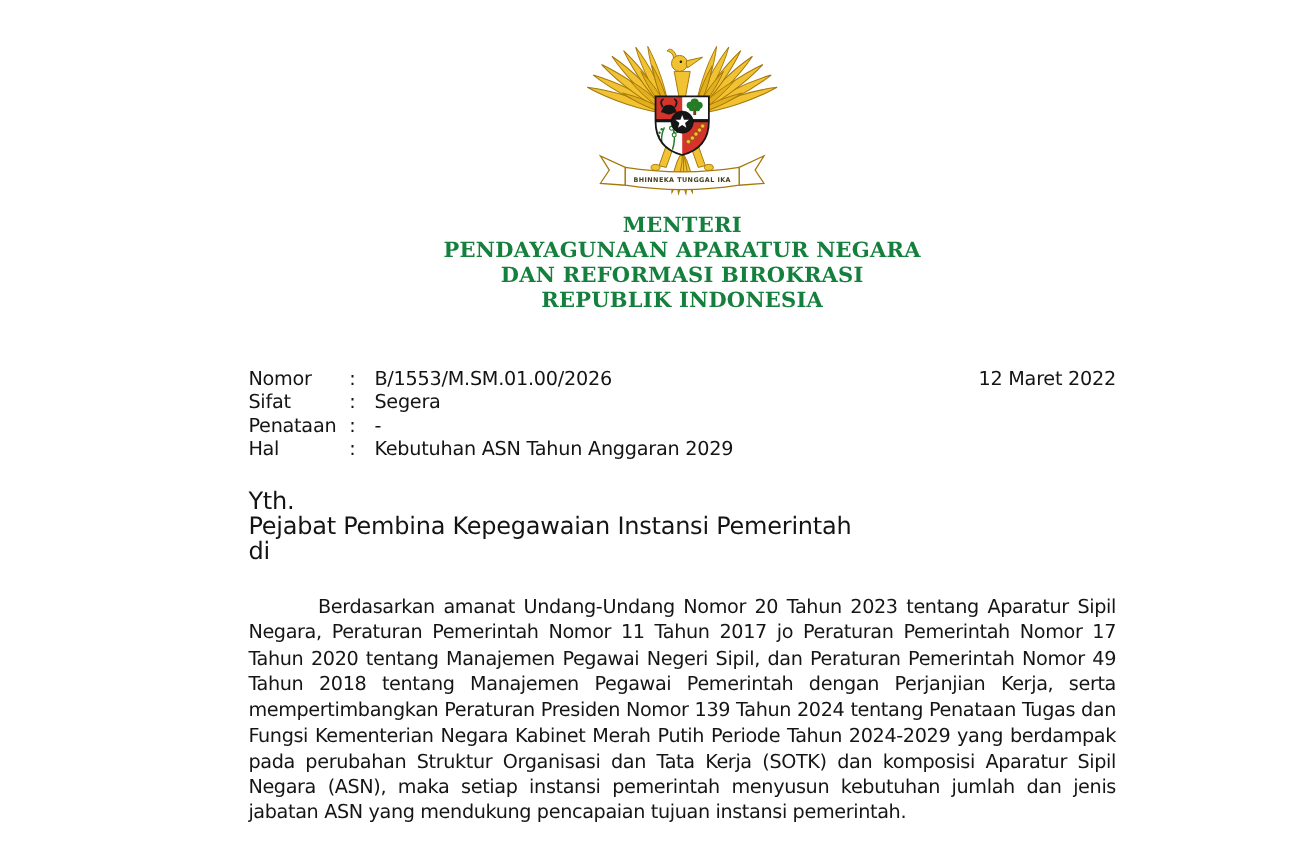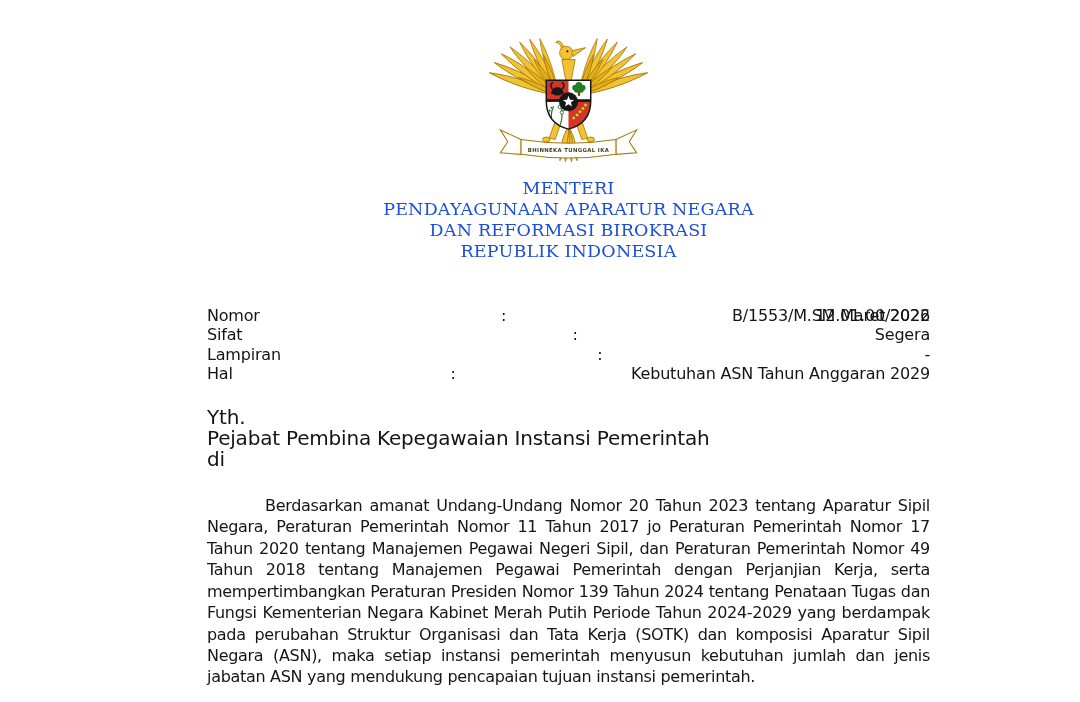--- a/index.html
+++ b/index.html
@@ -10,27 +10,27 @@
   }
   .page{width:723px;margin-left:207px;padding-top:15px;}
 
   
   .letterhead{text-align:center;}
   .emblem{display:inline-block;line-height:0;}
   .emblem svg{width:163px;height:152px;}
   .lh-lines{
     margin-top:7px;
     font-family:"DejaVu Serif","Liberation Serif",serif;
-    font-weight:400;font-size:17.5px;line-height:21px;
-    letter-spacing:0.2px;color:#1d4ed8;
+    font-weight:700;font-size:17.5px;line-height:21px;
+    letter-spacing:0.2px;color:#15803d;
   }
 
   
   .meta{position:relative;margin-top:44px;font-size:16px;line-height:19.4px;letter-spacing:-0.2px;}
-  .meta-row{display:flex;justify-content:space-between;}
+  .meta-row{display:flex;}
   .meta-label{width:84px;}
   .meta-sep{width:21px;}
   .meta-date{position:absolute;right:0;top:0;}
 
   
   .recipient{margin-top:23px;font-size:20px;line-height:21.4px;letter-spacing:-0.2px;}
 
   
   .letter-body{margin-top:24px;}
   .letter-body p{
@@ -194,21 +194,21 @@
       <span class="meta-label">Nomor</span>
       <span class="meta-sep">:</span>
       <span class="meta-value">B/1553/M.SM.01.00/2026</span>
     </div>
     <div class="meta-row">
       <span class="meta-label">Sifat</span>
       <span class="meta-sep">:</span>
       <span class="meta-value">Segera</span>
     </div>
     <div class="meta-row">
-      <span class="meta-label">Lampiran</span>
+      <span class="meta-label">Penataan</span>
       <span class="meta-sep">:</span>
       <span class="meta-value">-</span>
     </div>
     <div class="meta-row">
       <span class="meta-label">Hal</span>
       <span class="meta-sep">:</span>
       <span class="meta-value">Kebutuhan ASN Tahun Anggaran 2029</span>
     </div>
   </section>
 

